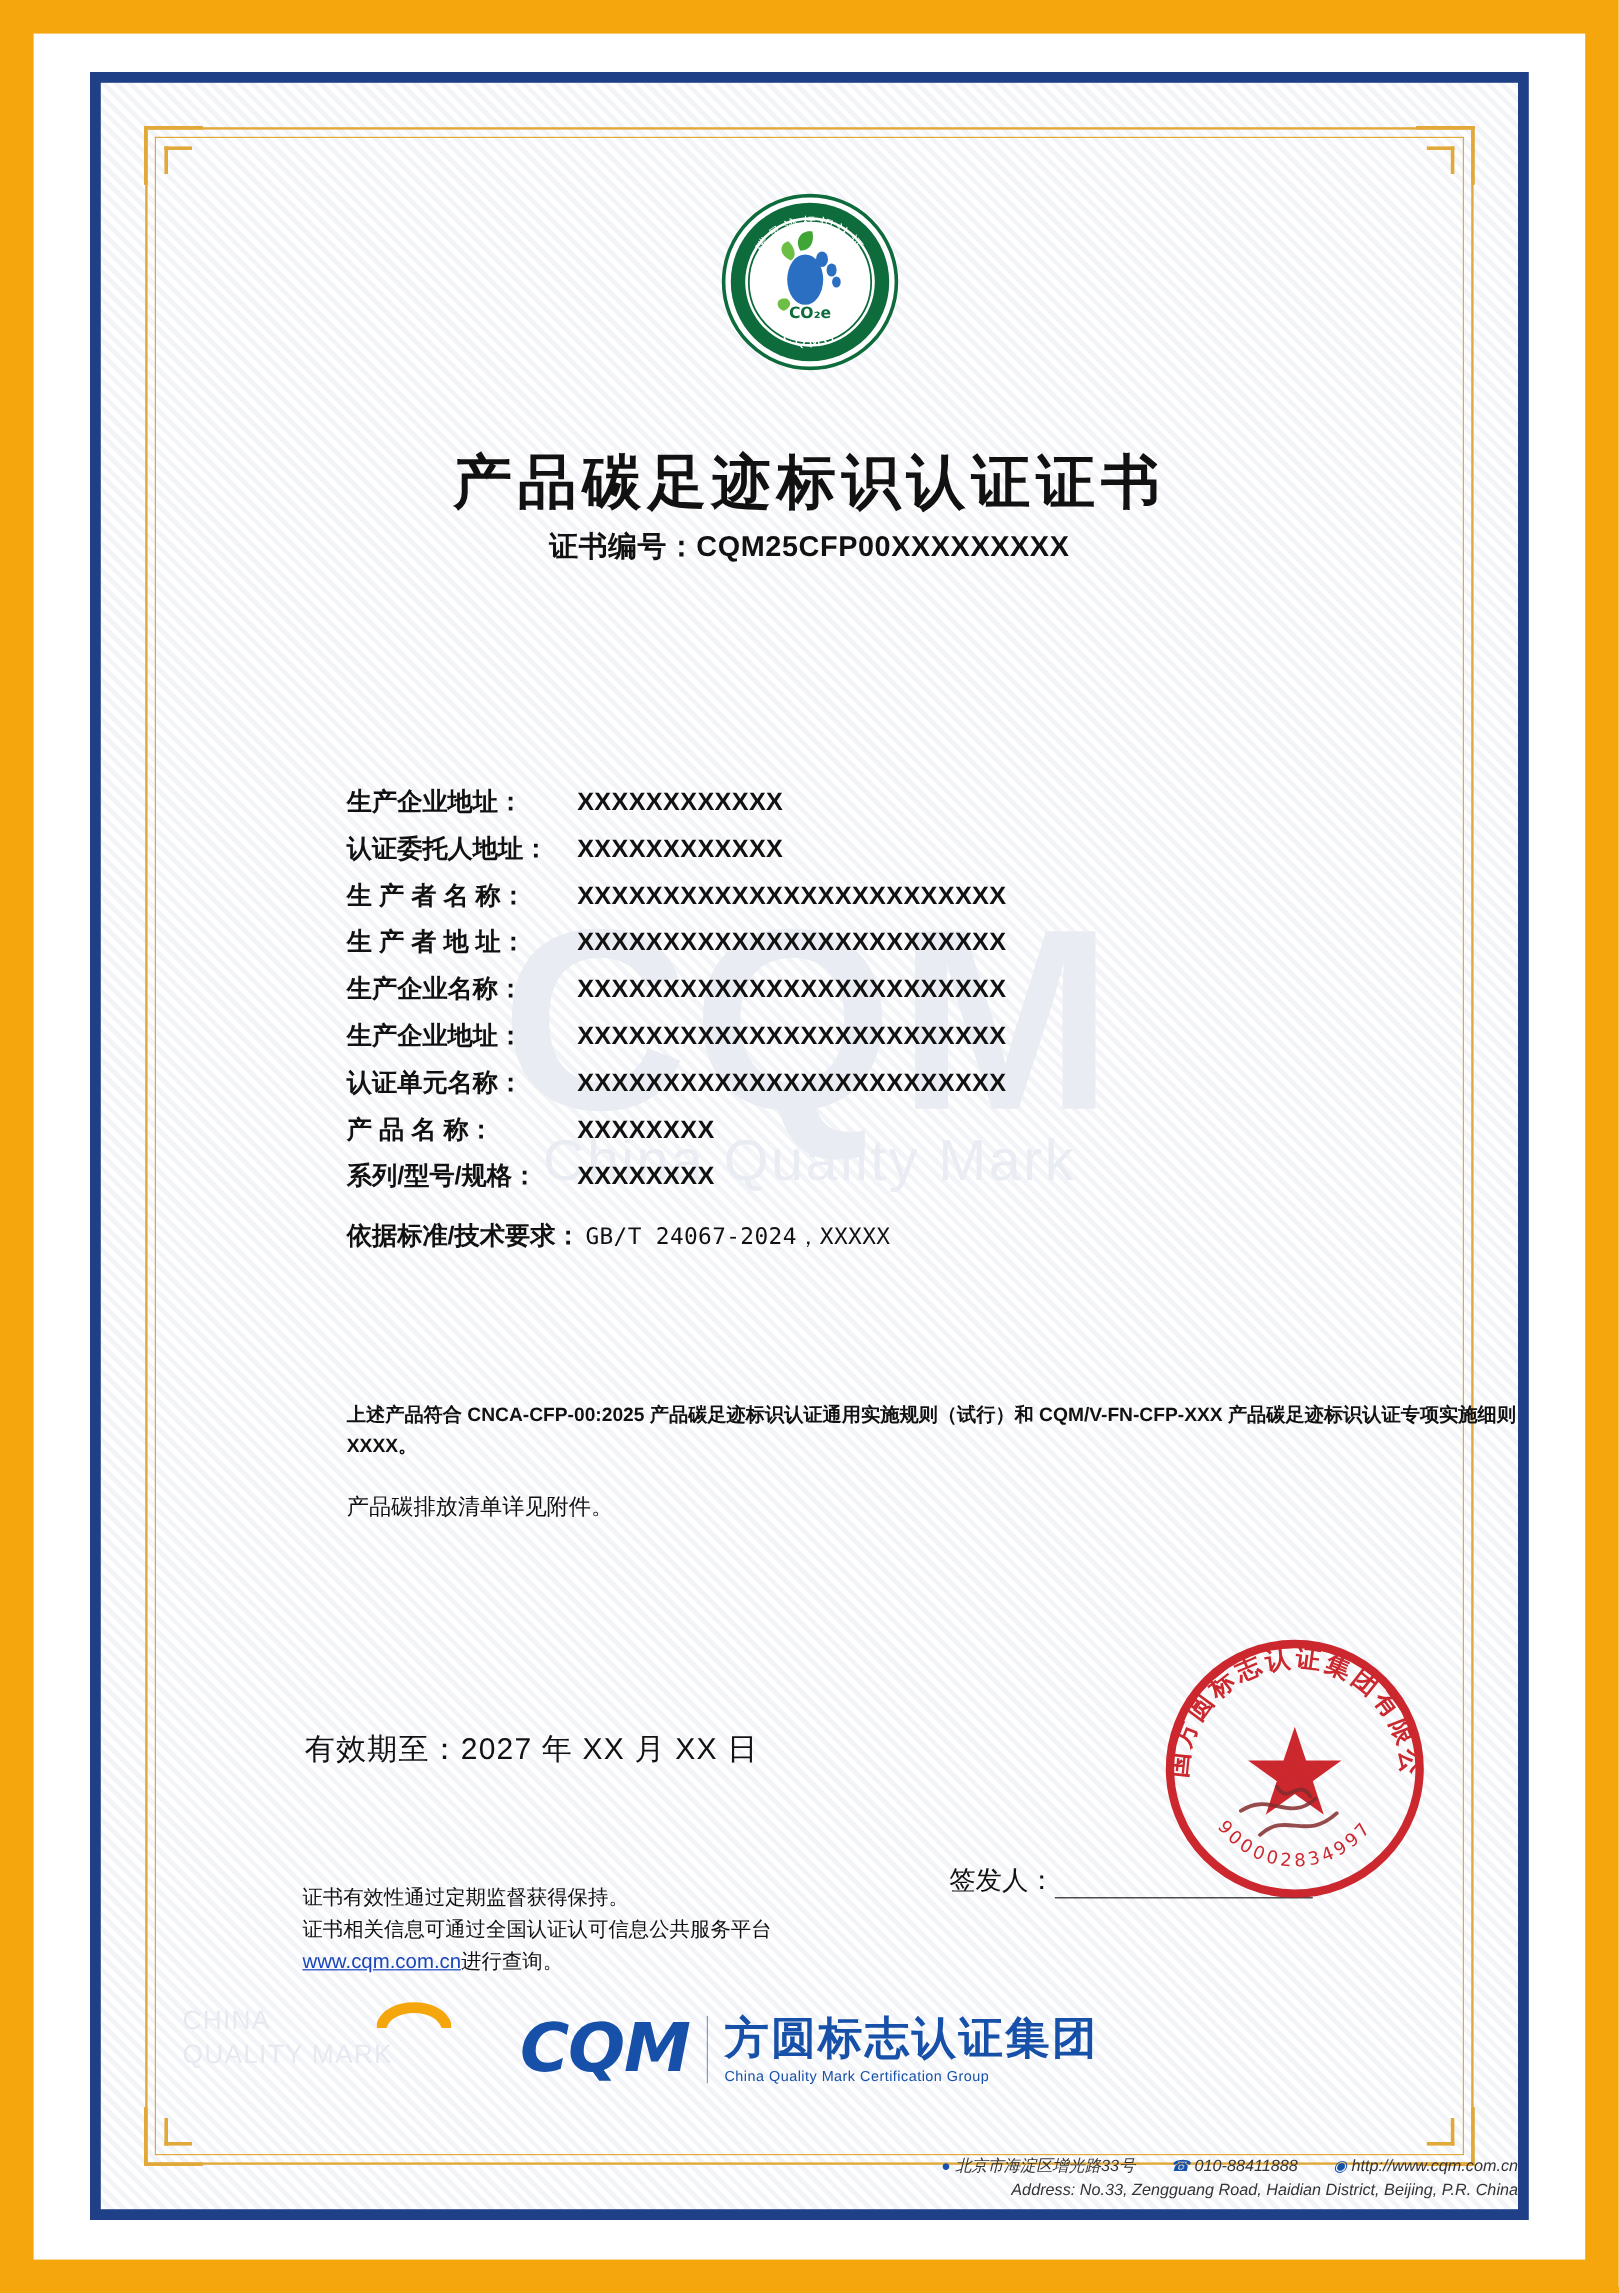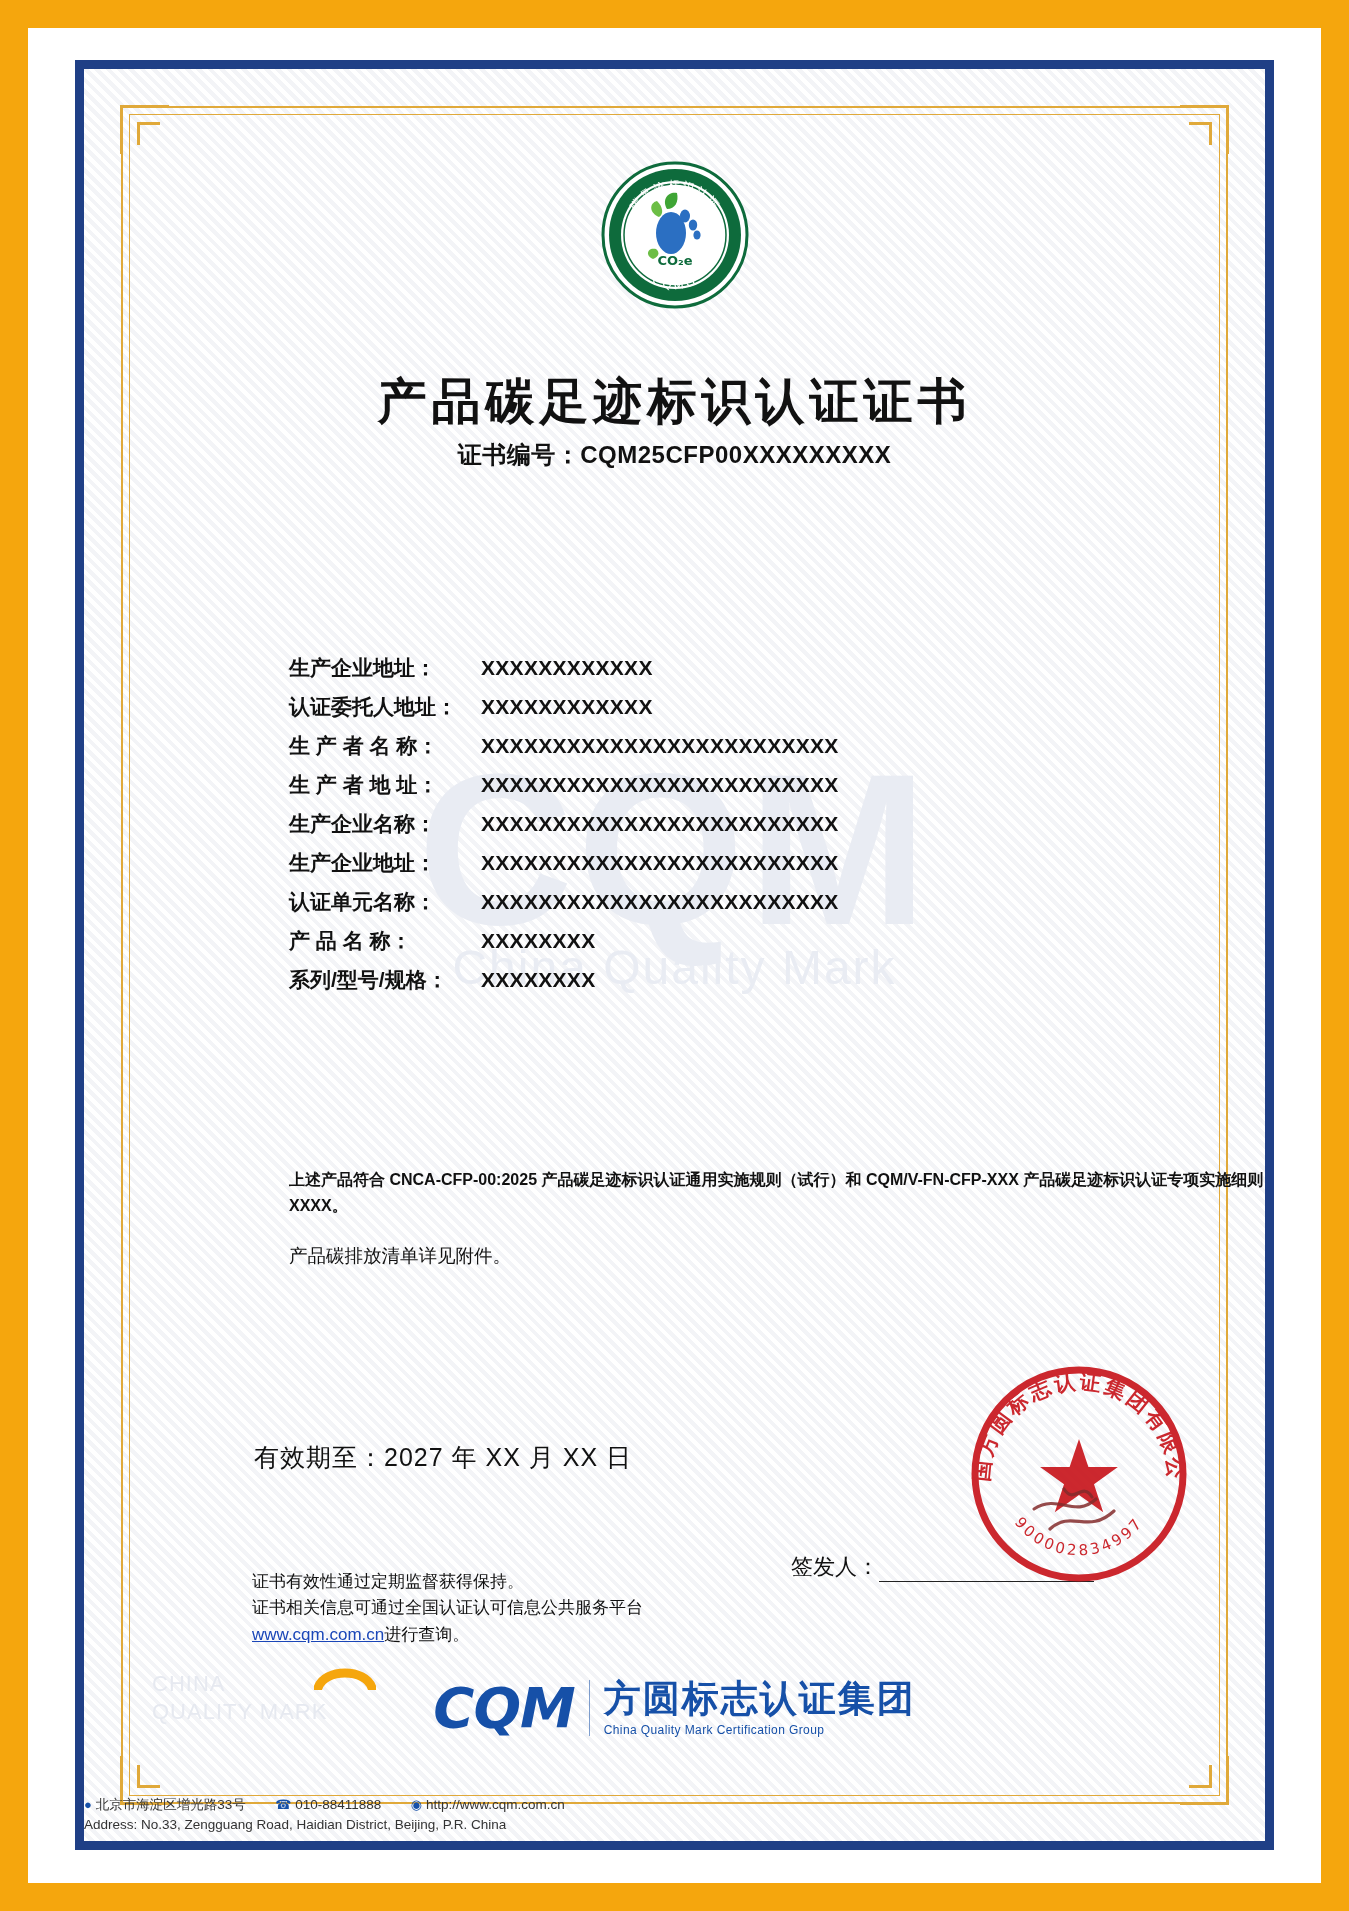--- a/index.html
+++ b/index.html
@@ -308,24 +308,25 @@
     width: 1px;
     height: 56px;
     background: #1650A8;
     opacity: 0.55;
   }
 
   .addr-line {
     position: absolute;
     left: 0; right: 0;
     top: 1726px;
-    text-align: left;
+    text-align: right;
     font-size: 13.5px;
     color: #333333;
     line-height: 1.5;
+    font-style: italic;
   }
   .addr-line .ic { color: #1650A8; font-size: 13px; }
   .addr-sep { display: inline-block; width: 22px; }
 </style>
 </head>
 <body>
 
 <div class="cert-page">
   <div class="white-gap"></div>
 
@@ -427,20 +428,24 @@
           <span class="field-label">产 品 名 称：</span>
           <span class="field-value">XXXXXXXX</span>
         </div>
 
         <div class="field-row">
           <span class="field-label">系列/型号/规格：</span>
           <span class="field-value">XXXXXXXX</span>
         </div>
 
 
+        <div class="field-row gap-top">
+          <span class="field-label" style="width:auto; margin-right:4px;">依据标准/技术要求：</span>
+          <span class="field-value mono">GB/T 24067-2024，XXXXX</span>
+        </div>
 
       </div>
 
       <div class="statement">上述产品符合 CNCA-CFP-00:2025  产品碳足迹标识认证通用实施规则（试行）和 CQM/V-FN-CFP-XXX  产品碳足迹标识认证专项实施细则 XXXX。</div>
       <div class="statement-2">产品碳排放清单详见附件。</div>
 
       <div class="dates">
         <div>有效期至：2027 年 XX 月 XX 日</div>
       </div>
 

